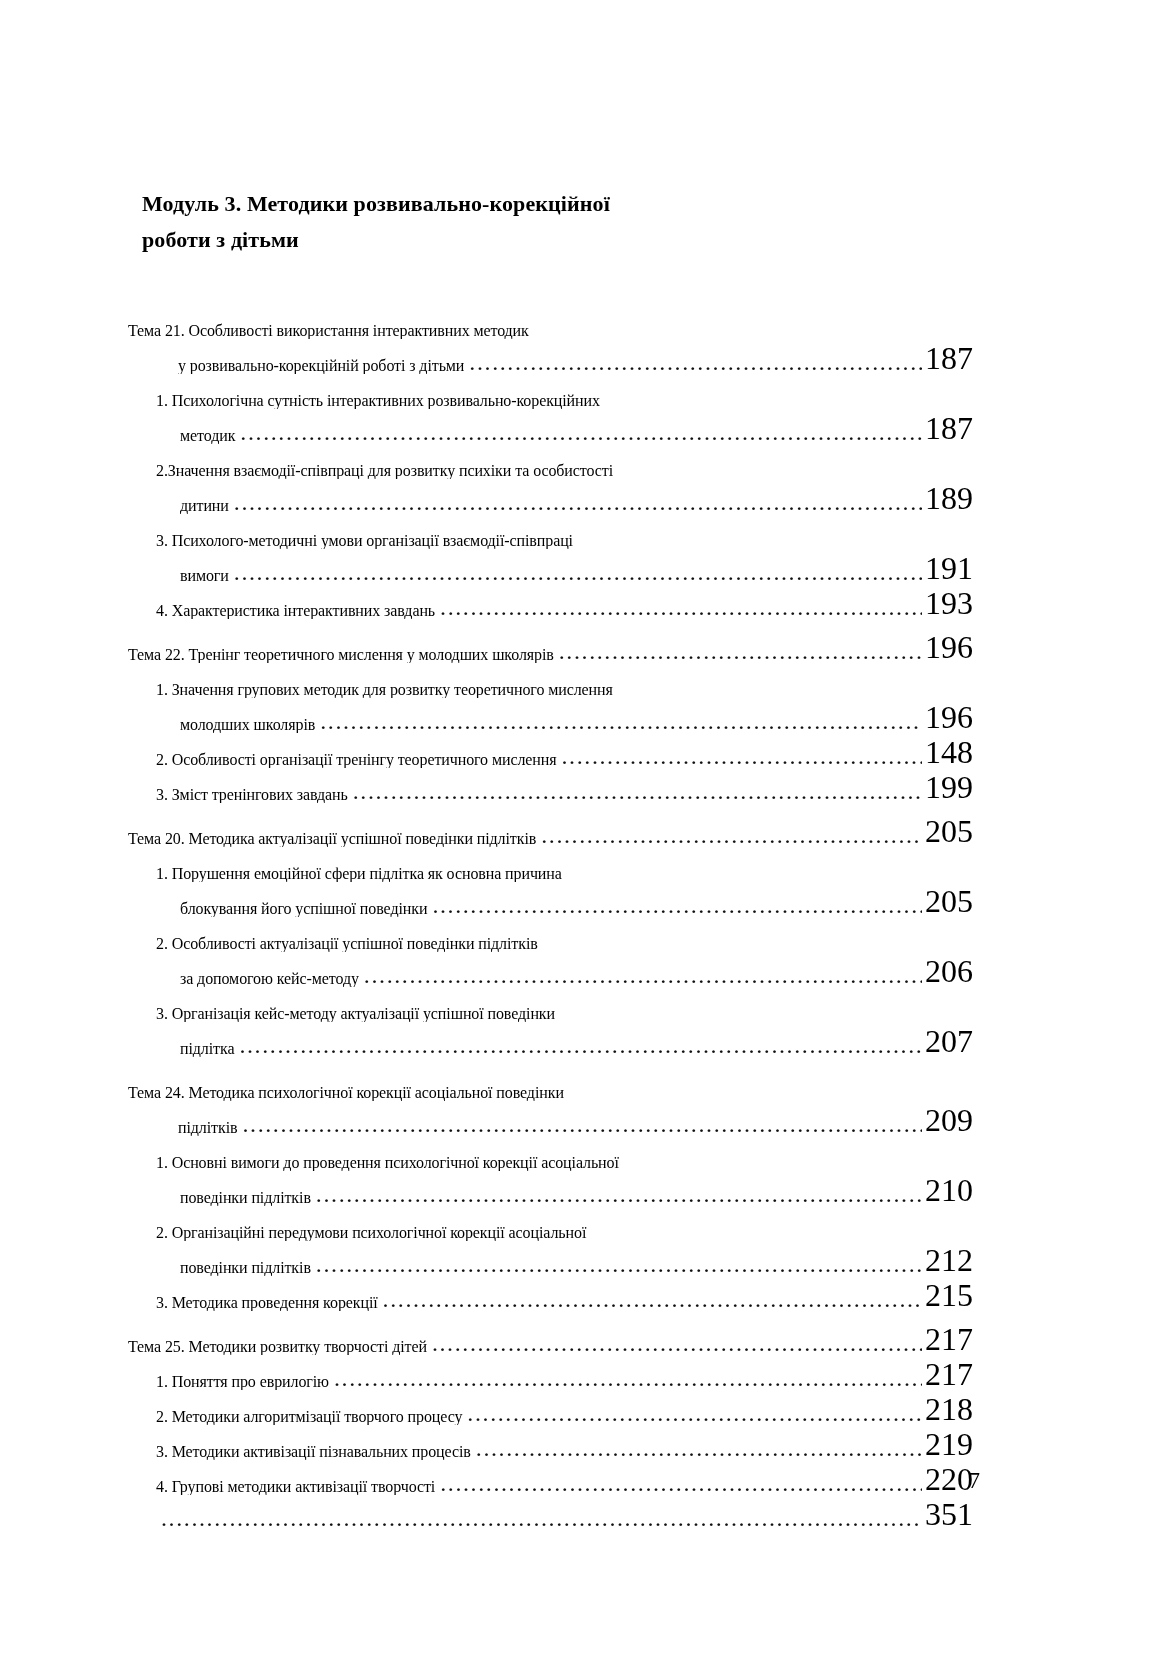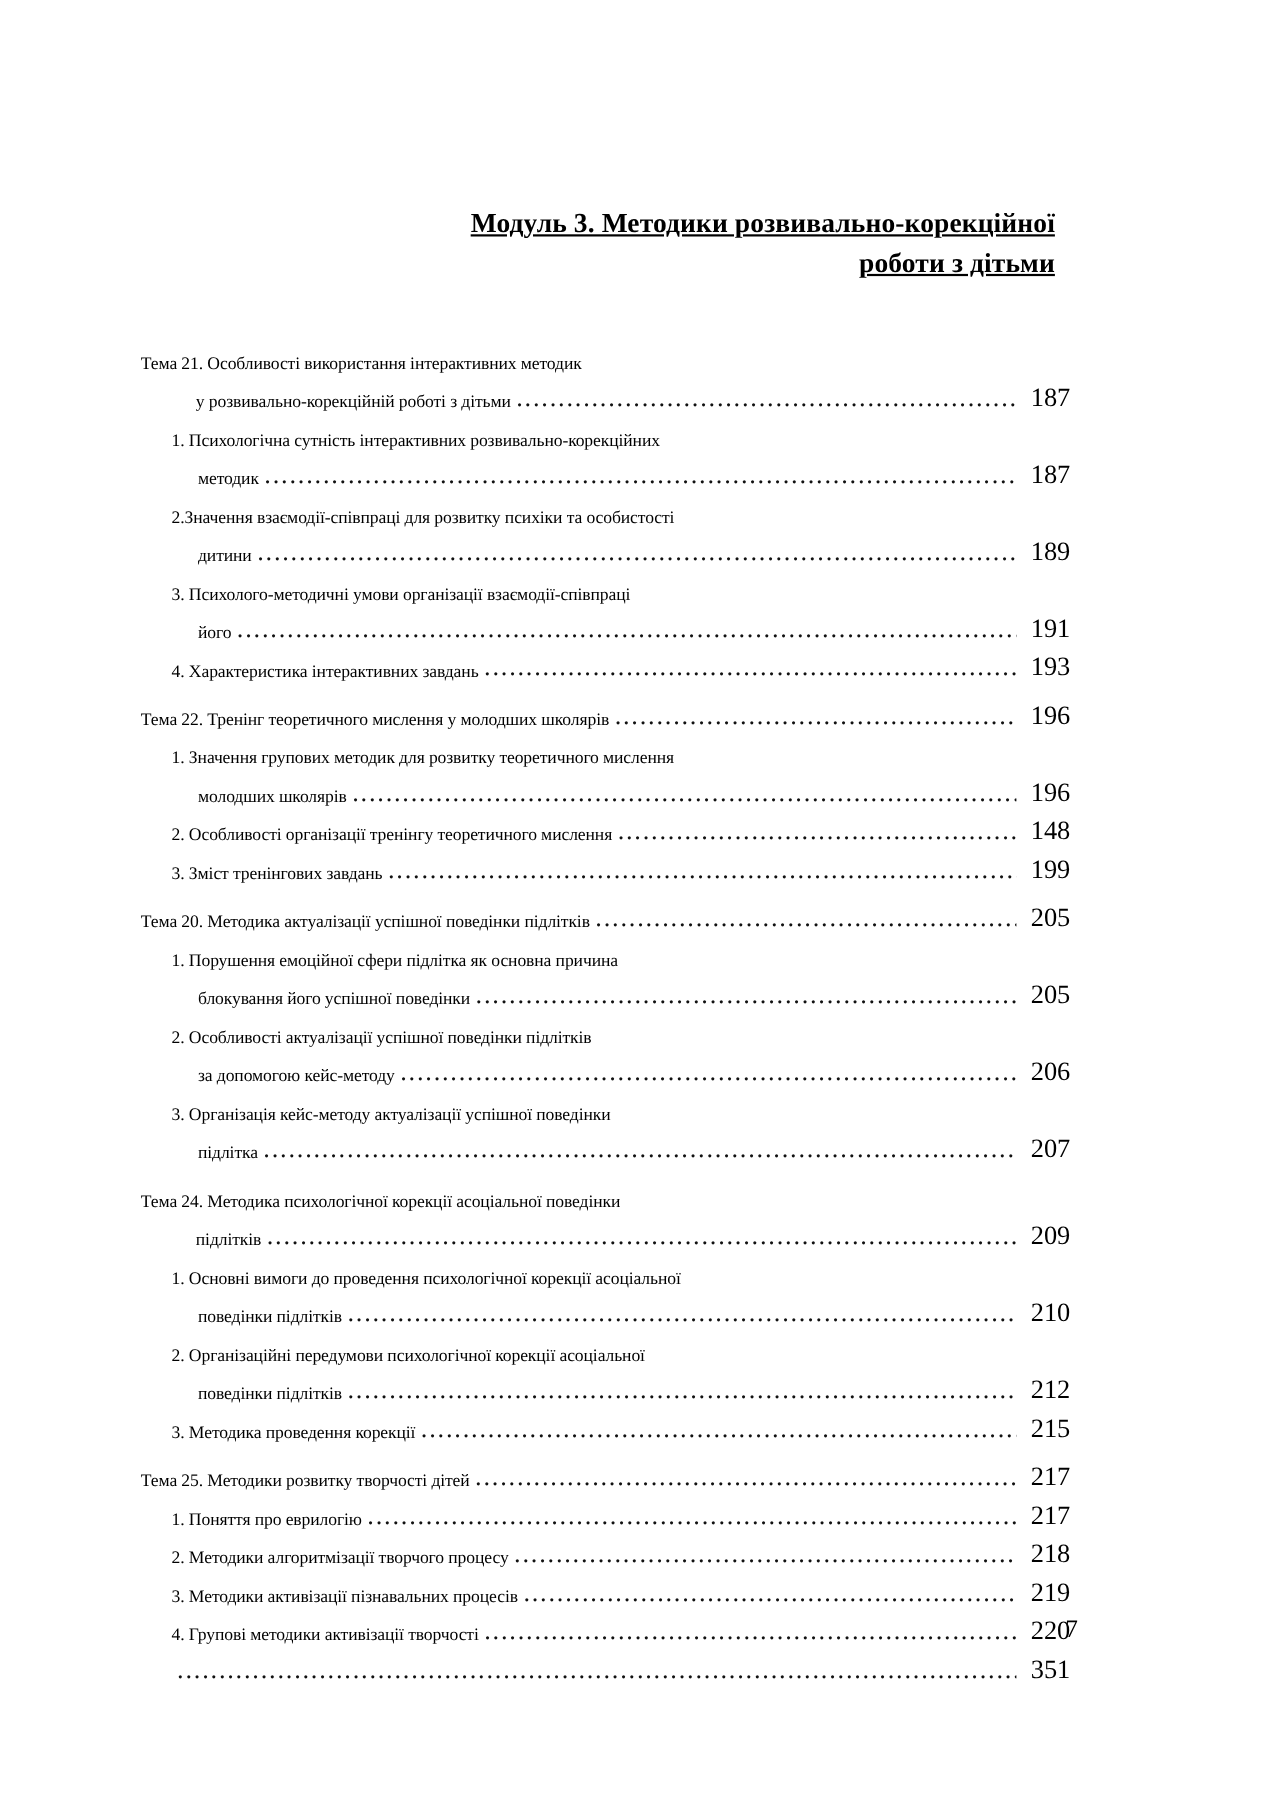--- a/index.html
+++ b/index.html
@@ -23,27 +23,26 @@
   #content {
     position: absolute;
     left: 128px;
     top: 186px;
     width: 845px;
   }
 
   
   .doc-title {
     font-weight: bold;
-    font-size: 25px;
+    font-size: 22px;
     line-height: 36px;
-    text-align: right;
+    text-align: left;
     letter-spacing: 0.1px;
     margin: 0 0 46px 0;
     padding: 0 14px;
-    text-decoration: underline;
   }
   .doc-title .title-line {
     display: block;
   }
 
   
   .toc {
     font-size: 24px;
     line-height: 1.0;
   }
@@ -71,21 +70,21 @@
     letter-spacing: 1.6px;
     padding: 0 3px 0 5px;
     color: #111;
   }
   .leader::before {
     content: "....................................................................................................................";
   }
   .leader.hidden::before { content: ""; }
   .pg {
     flex: 0 0 auto;
-    font-size: 24px;
+    font-size: 32px;
     text-align: right;
     min-width: 46px;
     padding-left: 3px;
   }
   
   .lvl-topic   { padding-left: 0px; }
   .lvl-topic-c { padding-left: 50px; }
   .lvl-item    { padding-left: 28px; }
   .lvl-item-c  { padding-left: 52px; }
 
@@ -148,21 +147,21 @@
             <span class="pg">189</span>
           </div>
         </div>
         <div class="toc-entry">
           <div class="toc-line lvl-item">
             <span class="lbl">3. Психолого-методичні умови організації взаємодії-співпраці</span>
             <span class="leader hidden"></span>
             <span class="pg"></span>
           </div>
           <div class="toc-line lvl-item-c">
-            <span class="lbl">його</span>
+            <span class="lbl">вимоги</span>
             <span class="leader"></span>
             <span class="pg">191</span>
           </div>
         </div>
         <div class="toc-entry">
           <div class="toc-line lvl-item">
             <span class="lbl">4. Характеристика інтерактивних завдань</span>
             <span class="leader"></span>
             <span class="pg">193</span>
           </div>

